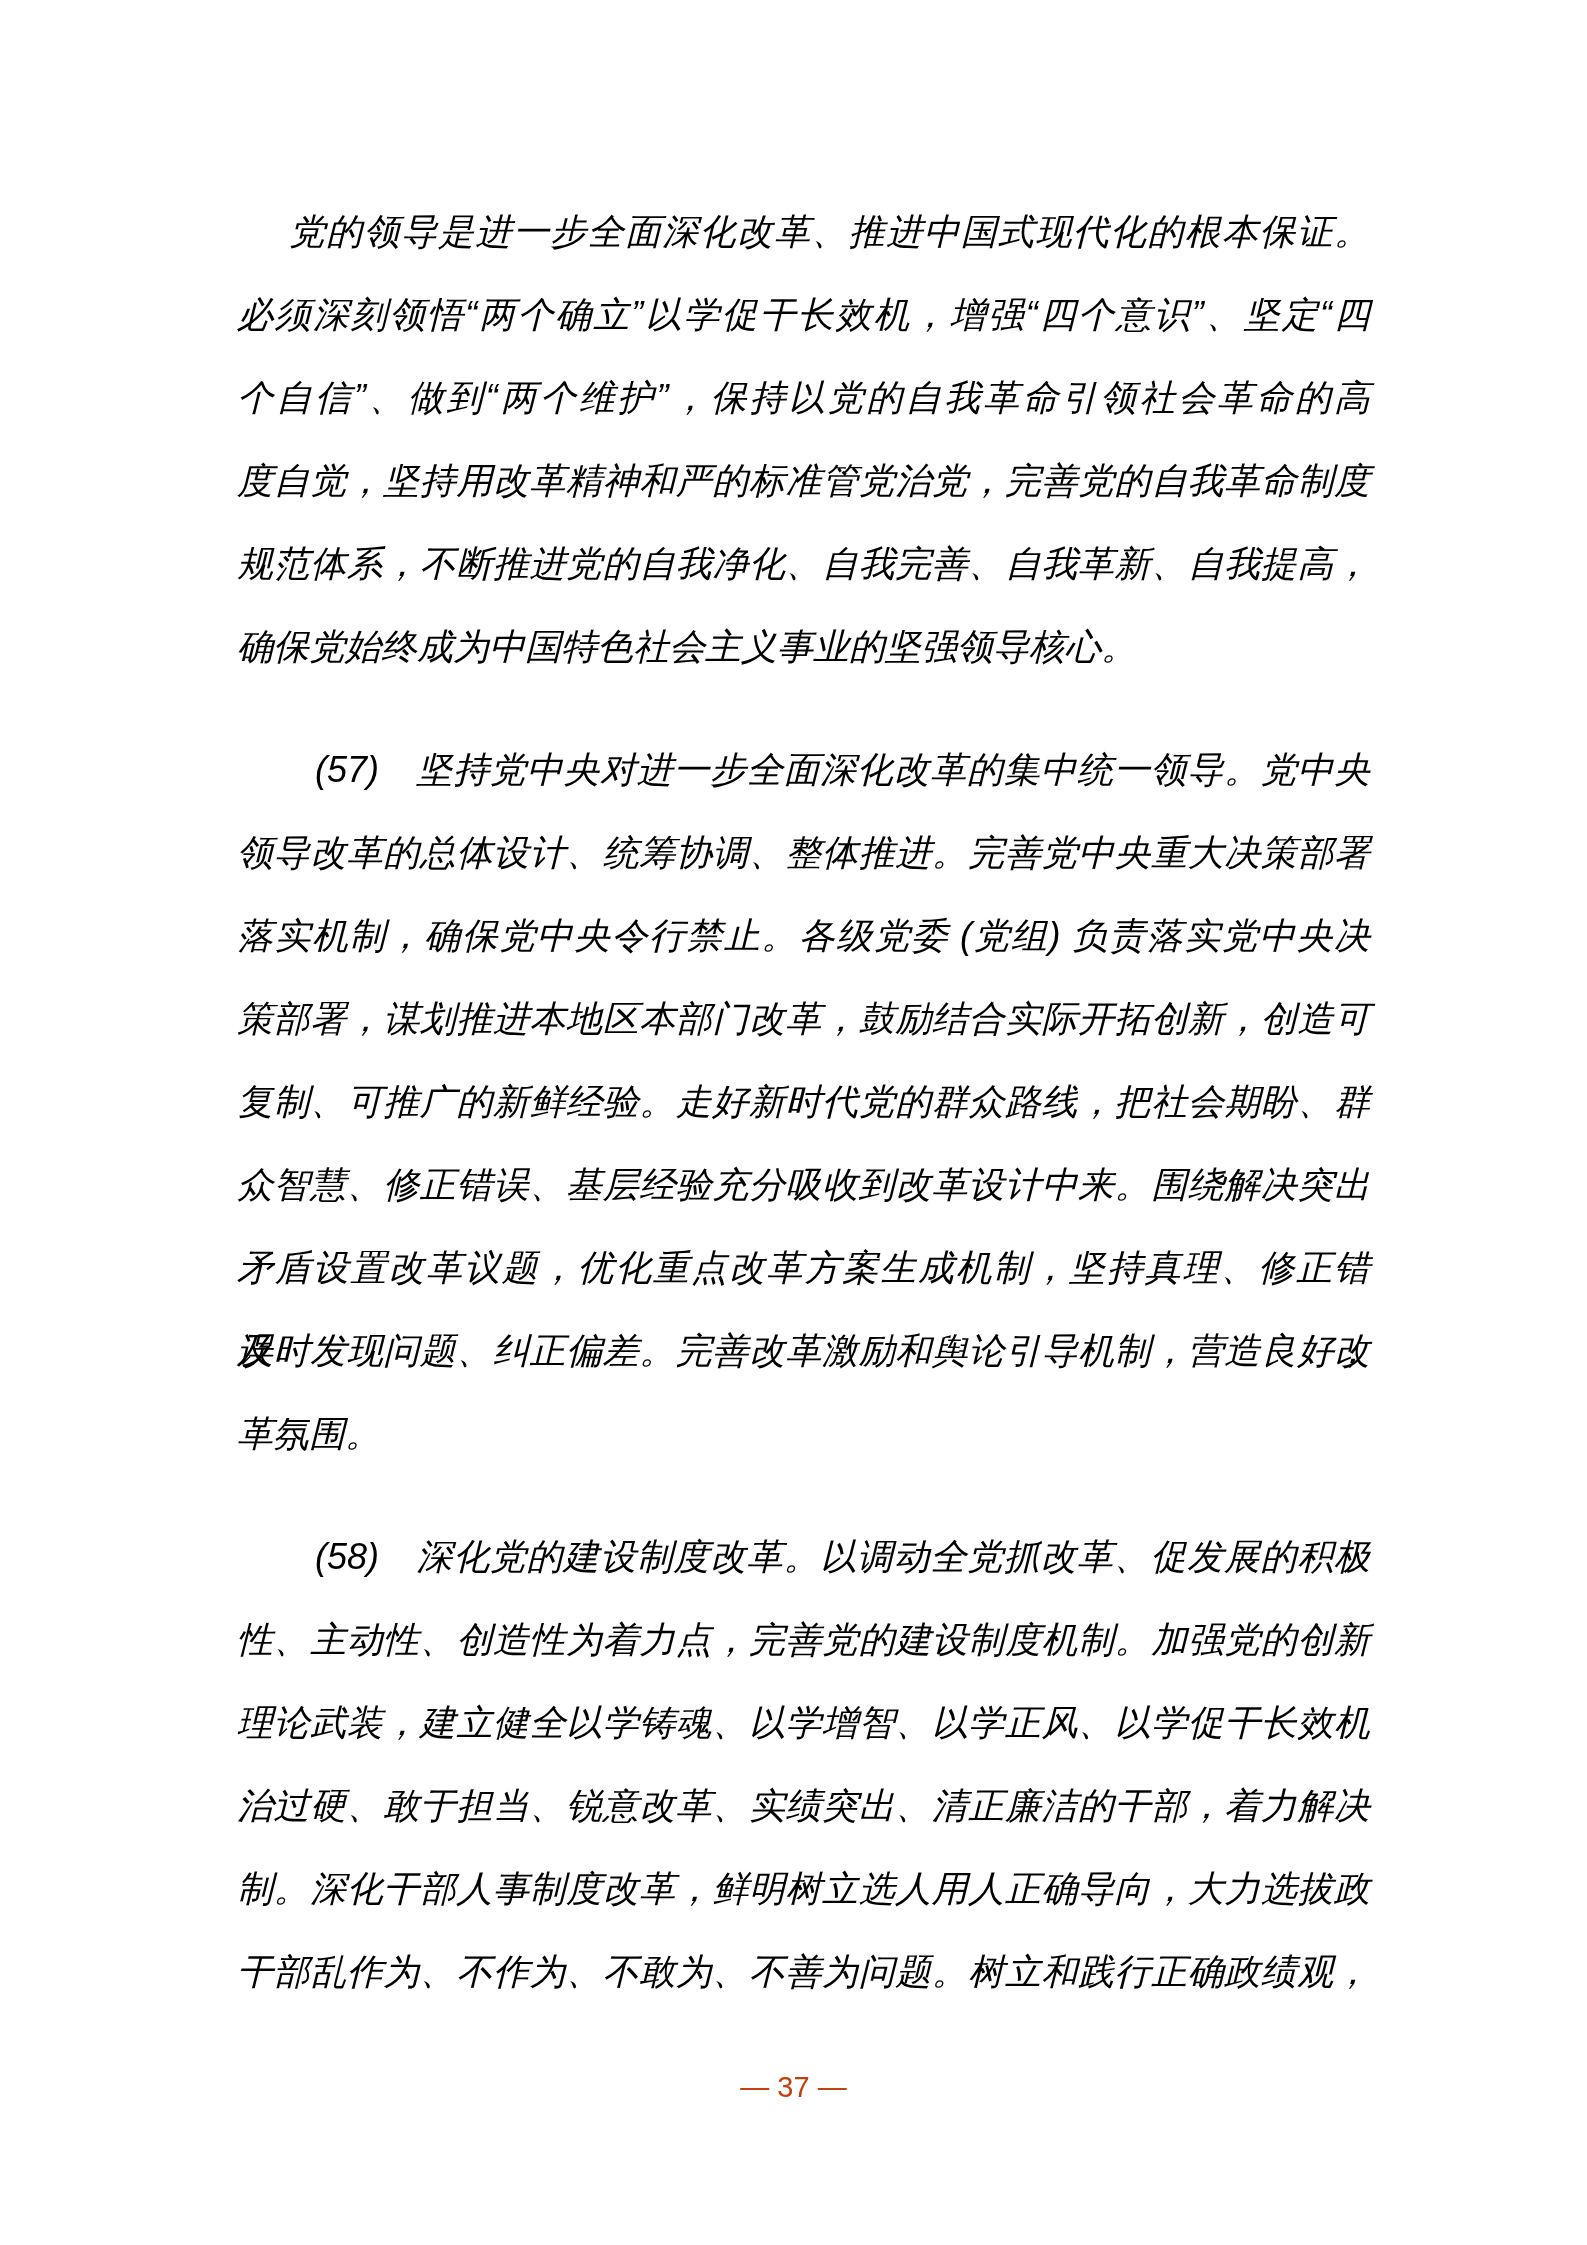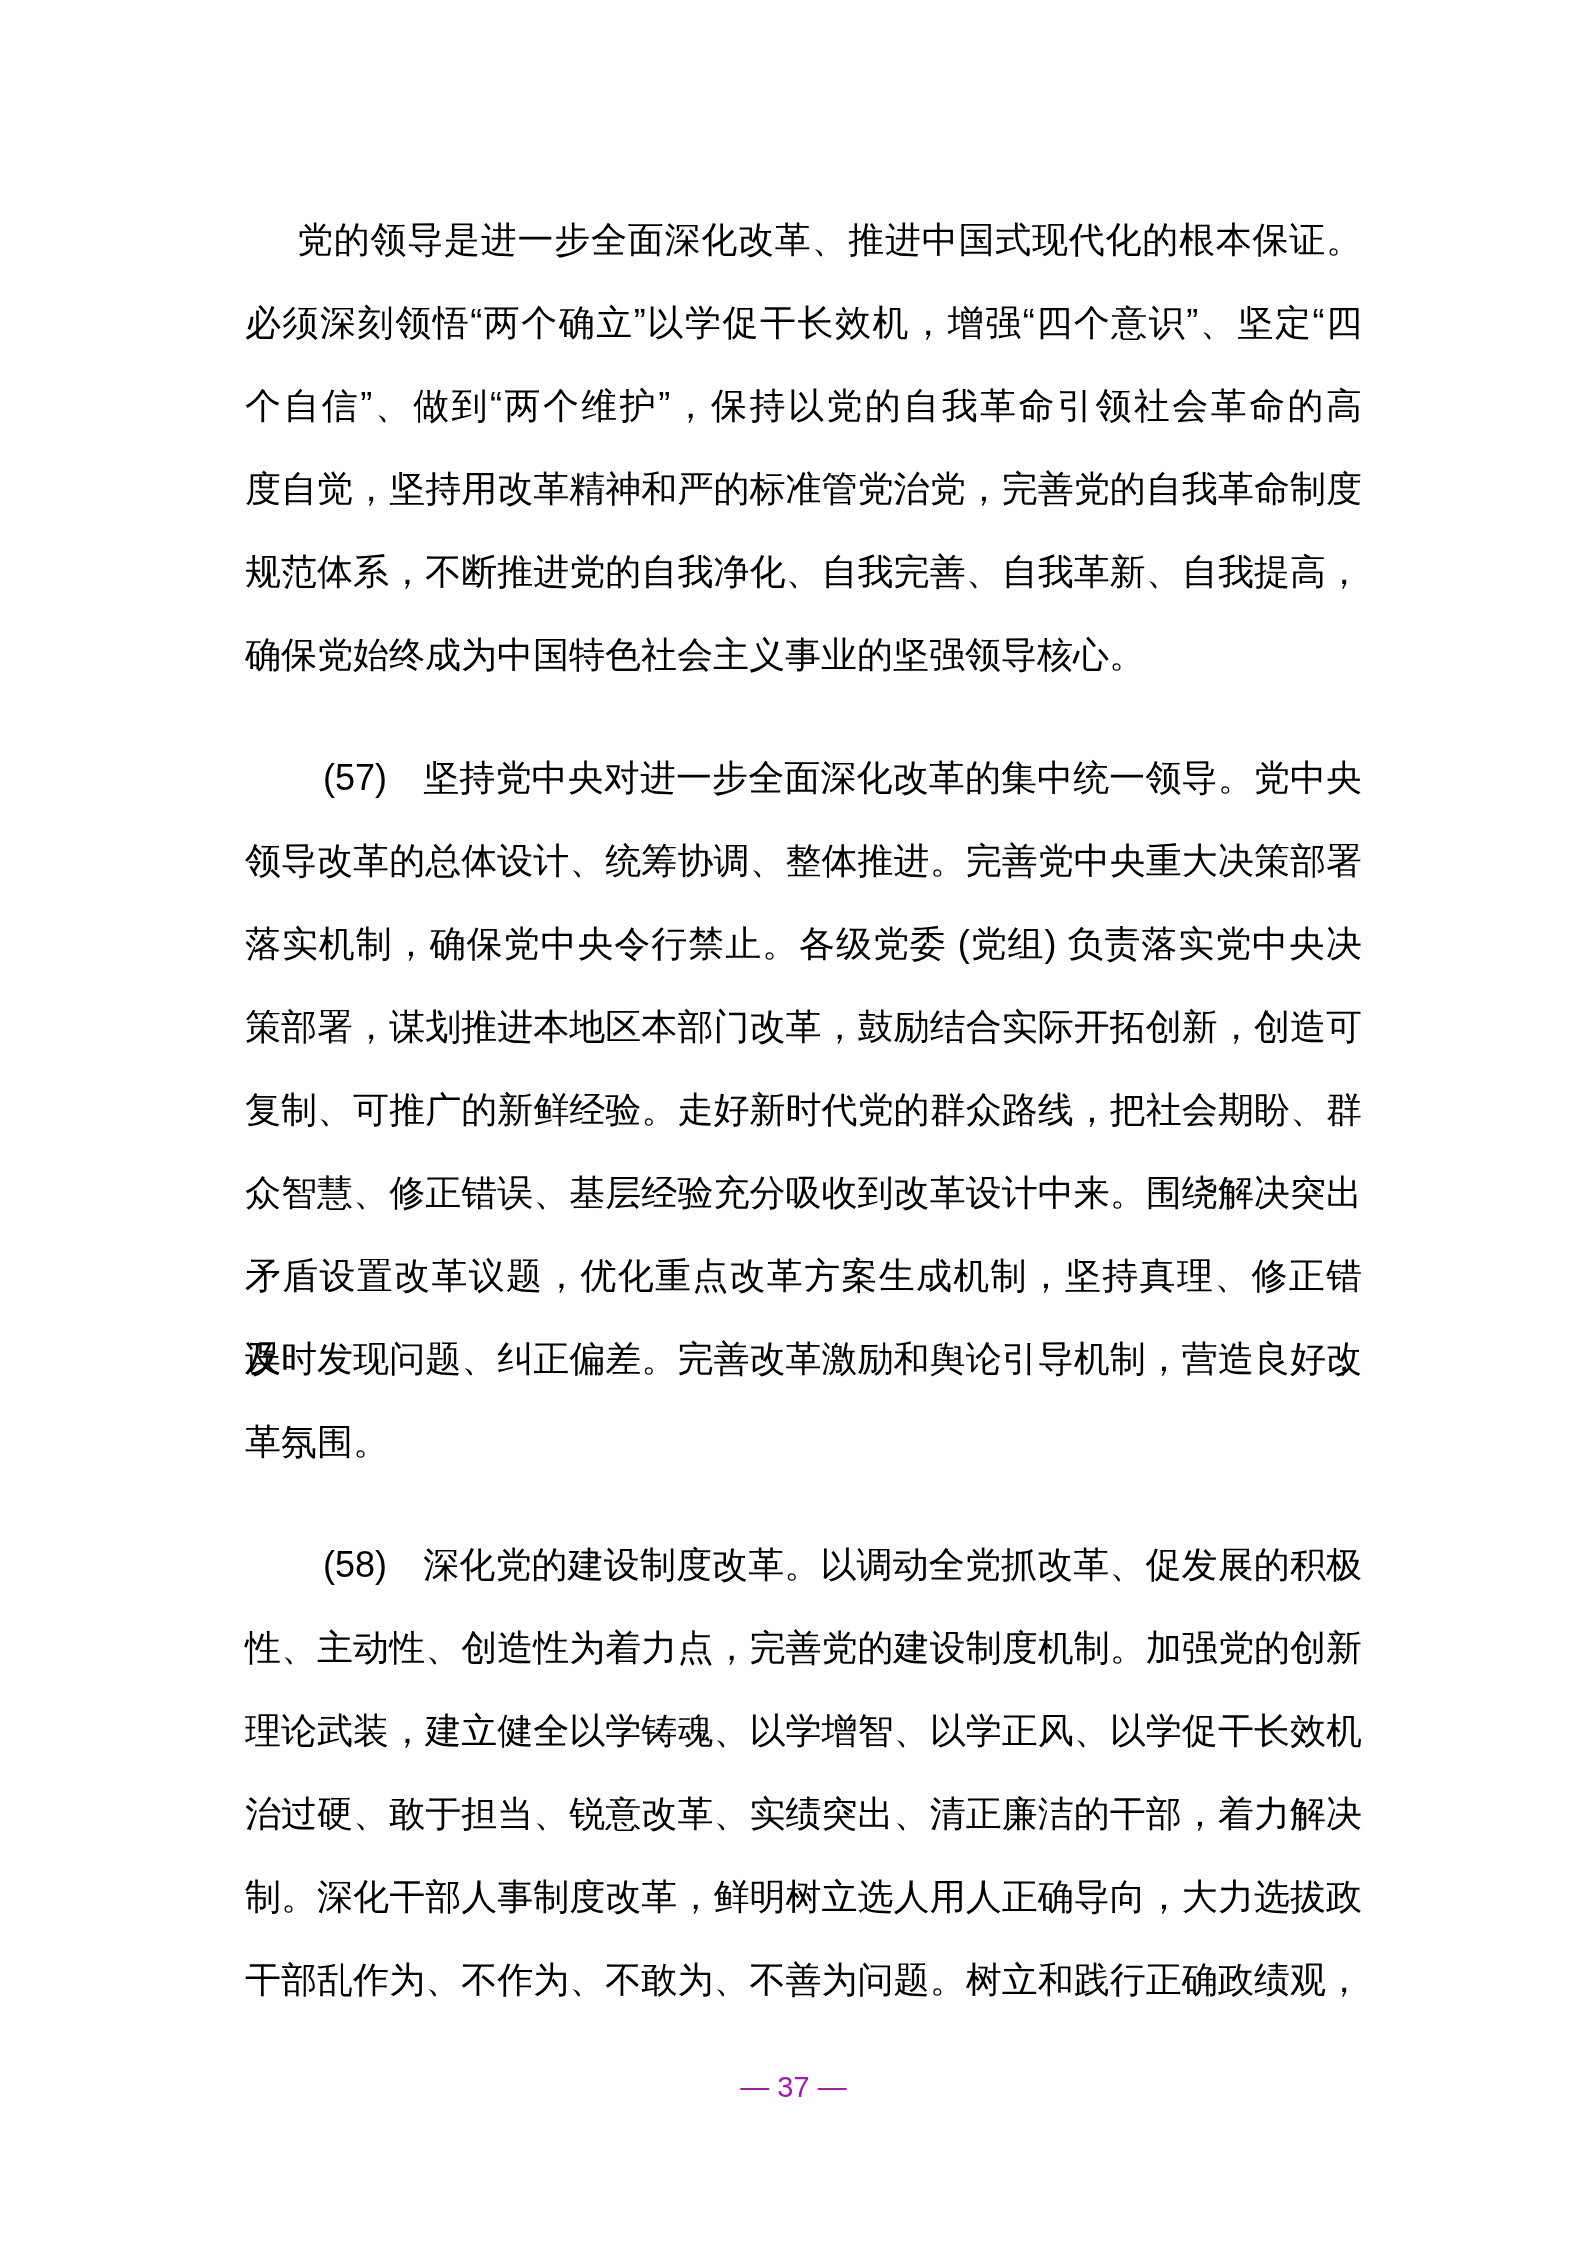--- a/index.html
+++ b/index.html
@@ -15,42 +15,42 @@
     color: #000000;
     font-family: "Liberation Sans", sans-serif;
     overflow: hidden;
   }
   .content {
     position: absolute;
     left: 237px;
     top: 190px;
     width: 1133px;
   }
-  .paragraph { margin: 8px; }
+  .paragraph { margin: 0; font-style: italic; }
   .paragraph + .paragraph { margin-top: 40px; }
   .line {
     font-size: 36px;
     line-height: 83px;
     height: 83px;
     text-align: left;
     font-weight: 400;
   }
   .line.fill {
     text-align: justify;
     text-align-last: justify;
   }
   .footer {
     position: absolute;
     left: 0;
     top: 2062px;
     width: 100%;
     text-align: center;
     font-size: 29px;
     line-height: 50px;
-    color: #a21caf;
+    color: #c2410c;
   }
 </style>
 </head>
 <body>
 
 <div class="page">
   <div class="content">
       <div class="paragraph">
         <div class="line fill" style="padding-left: 52px;">党的领导是进一步全面深化改革、推进中国式现代化的根本保证。</div>
         <div class="line fill">必须深刻领悟“两个确立”以学促干长效机，增强“四个意识”、坚定“四</div>

